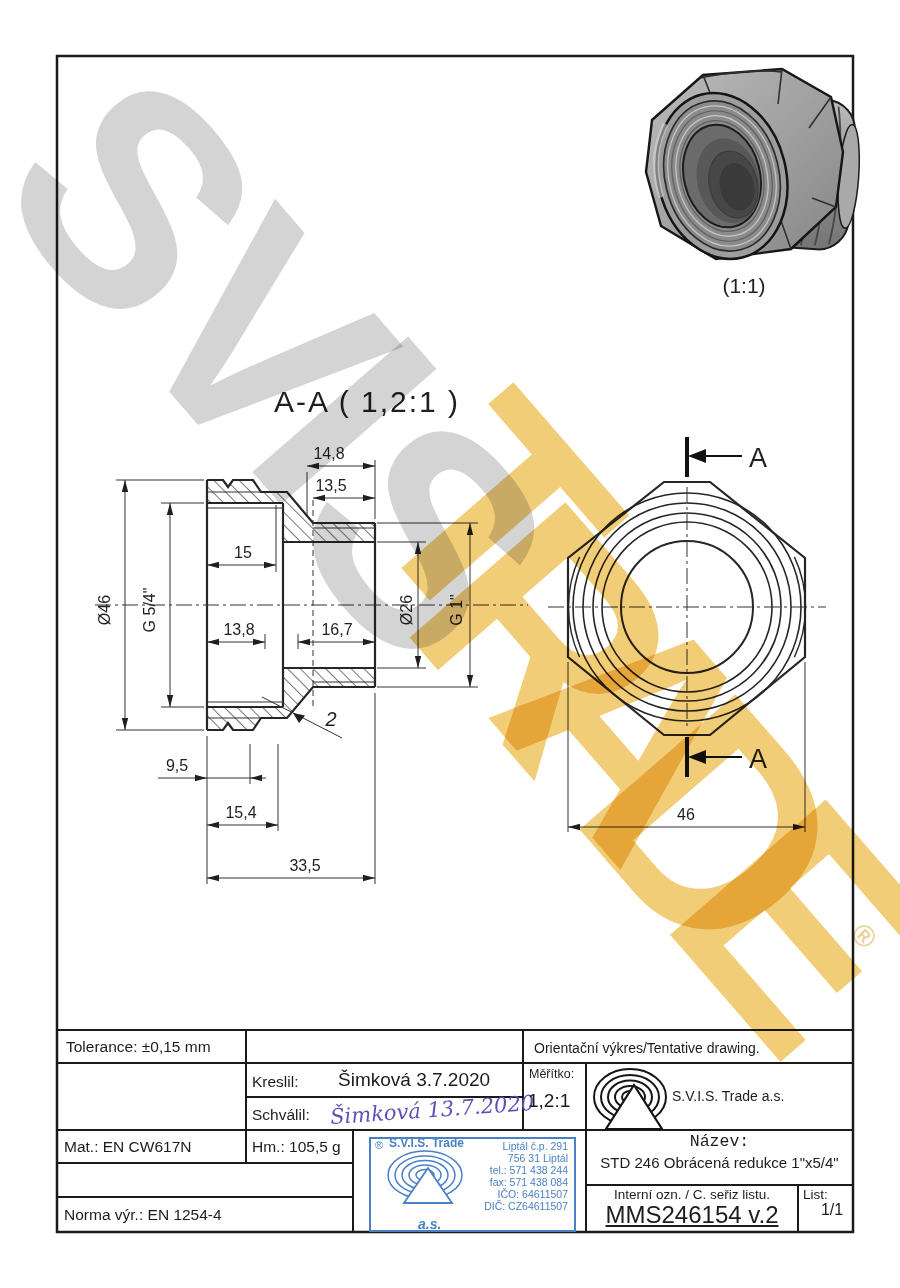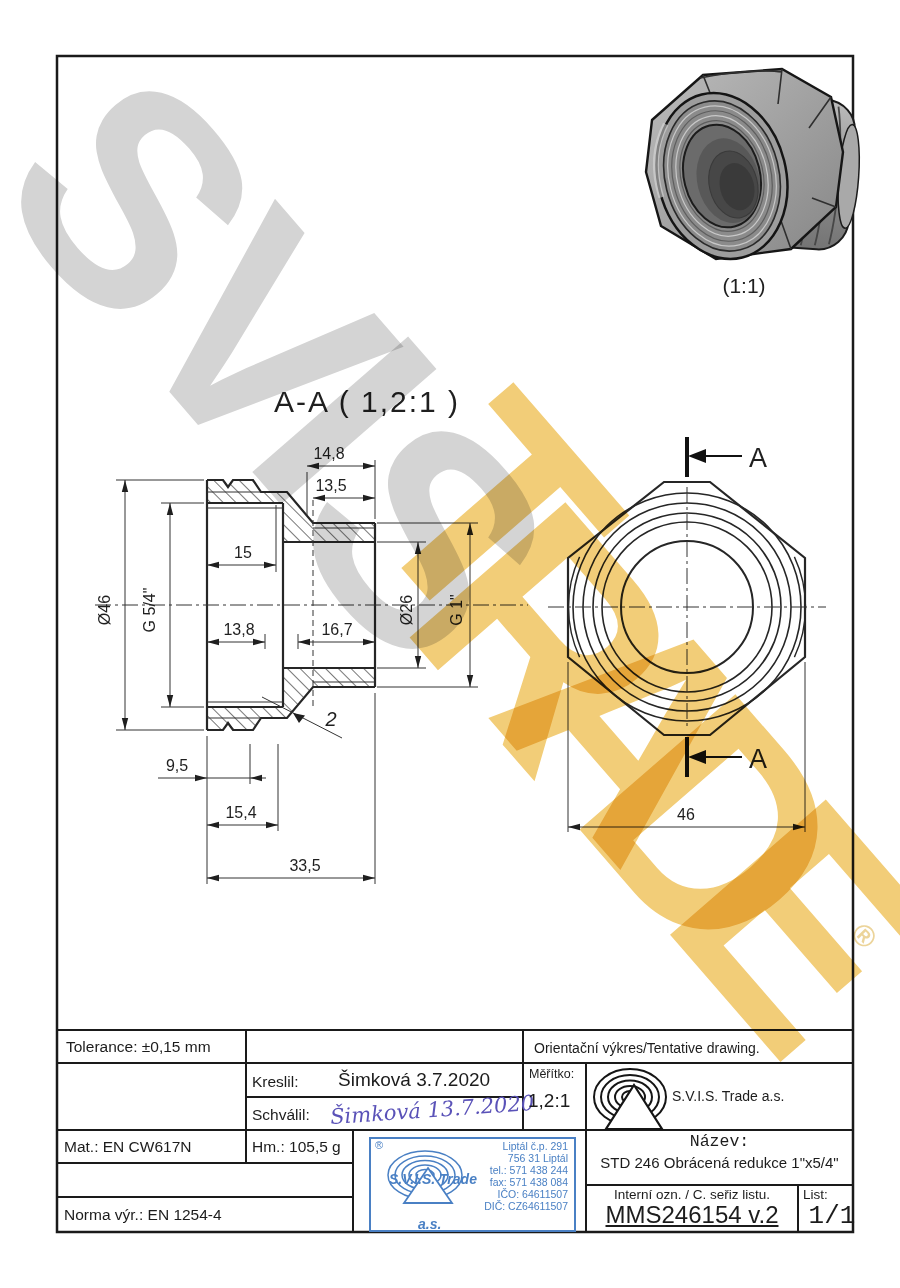--- a/index.html
+++ b/index.html
@@ -263,25 +263,25 @@
 
   <div class="tb tb-label" style="left:64px;top:1138px;">Mat.: EN CW617N</div>
   <div class="tb tb-label" style="left:252px;top:1138px;">Hm.: 105,5 g</div>
   <div class="tb tb-label" style="left:64px;top:1206px;">Norma výr.: EN 1254-4</div>
 
   <div class="tb center" style="left:586px;top:1132px;width:267px;font-size:16.5px;font-family:Liberation Mono, monospace;">Název:</div>
   <div class="tb center" style="left:586px;top:1154px;width:267px;font-size:15px;">STD 246 Obrácená redukce 1"x5/4"</div>
   <div class="tb center tb-small" style="left:586px;top:1187px;width:212px;">Interní ozn. / C. seřiz listu.</div>
   <div class="tb center" style="left:586px;top:1201px;width:212px;font-size:24px;text-decoration:underline;">MMS246154 v.2</div>
   <div class="tb tb-small" style="left:803px;top:1187px;">List:</div>
-  <div class="tb center" style="left:798px;top:1201px;width:68px;font-size:26px;font-family:Liberation Mono, monospace;">1/1</div>
+  <div class="tb center" style="left:798px;top:1201px;width:68px;font-size:16px;">1/1</div>
 
   <div class="stamp-box"></div>
   <div class="stamp-t" style="left:375px;top:1139px;font-size:11px;">®</div>
-  <div class="stamp-t" style="left:389px;top:1171px;font-size:14px;font-weight:700;font-style:italic;">S.V.I.S. Trade</div>
+  <div class="stamp-t" style="left:389px;top:1136px;font-size:12px;font-weight:700;">S.V.I.S. Trade</div>
   <div class="stamp-t" style="left:418px;top:1216px;font-size:14px;font-weight:700;font-style:italic;">a.s.</div>
   <div class="stamp-line" style="top:1140px;">Liptál č.p. 291</div>
   <div class="stamp-line" style="top:1152px;">756 31 Liptál</div>
   <div class="stamp-line" style="top:1164px;">tel.: 571 438 244</div>
   <div class="stamp-line" style="top:1176px;">fax: 571 438 084</div>
   <div class="stamp-line" style="top:1188px;">IČO: 64611507</div>
   <div class="stamp-line" style="top:1200px;">DIČ: CZ64611507</div>
 
 </div>
 

